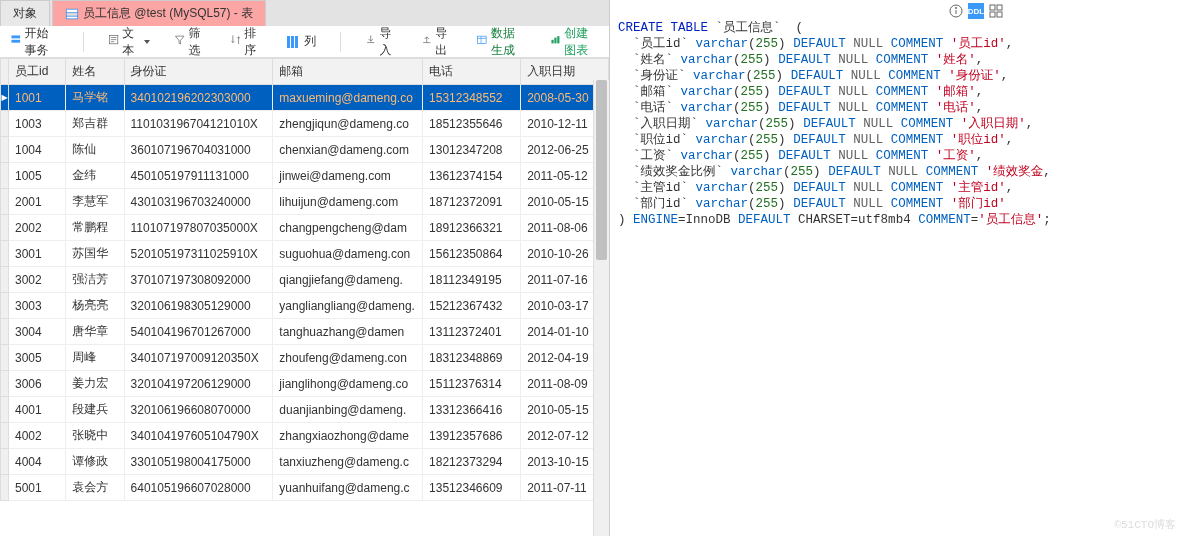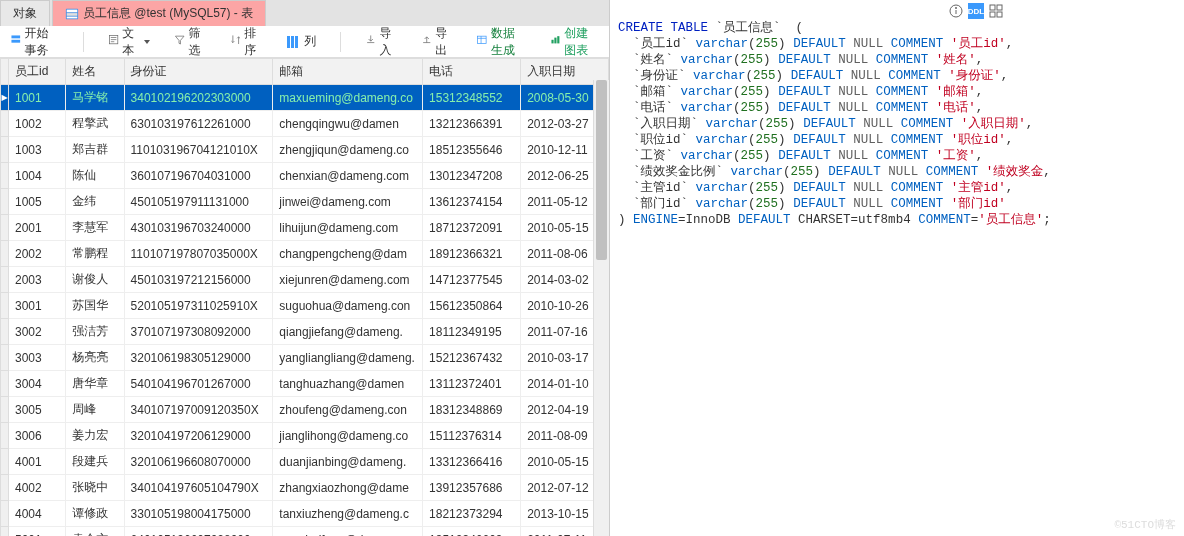--- a/index.html
+++ b/index.html
@@ -20,21 +20,21 @@
   .tool-btn { display: flex; align-items: center; gap: 3px; padding: 2px 4px; cursor: pointer; }
   .tool-btn .ico { width: 16px; height: 16px; }
   .tool-btn .lbl { color: #333; }
   .dropdown-arrow { border-left: 3px solid transparent; border-right: 3px solid transparent; border-top: 4px solid #555; margin-left: 2px; }
 
   
   .table-wrap { flex: 1; overflow: hidden; position: relative; }
   table { border-collapse: collapse; width: 100%; font-size: 12px; }
   thead th { background: #f2f2f2; border: 1px solid #ddd; padding: 4px 6px; text-align: left; font-weight: normal; color: #333; height: 21px; }
   tbody td { border: 1px solid #eee; padding: 4px 6px; height: 21px; white-space: nowrap; overflow: hidden; text-overflow: ellipsis; }
-  tbody tr.selected td { background: #0060c0; color: #86efac; }
+  tbody tr.selected td { background: #0060c0; color: #fdba74; }
   tbody tr.selected td:first-child { background: #0060c0; }
   .row-marker { width: 8px; min-width: 8px; max-width: 8px; background: #f0f0f0; border: 1px solid #ddd; padding:0; }
   tbody tr.selected .row-marker::before { content: "▶"; color: #fff; font-size: 8px; display:block; text-align:center; line-height:18px; }
   .col-w-id { width: 60px; }
   .col-w-name { width: 60px; }
   .col-w-idcard { width: 150px; }
   .col-w-email { width: 150px; }
   .col-w-phone { width: 100px; }
   .col-w-date { width: 90px; }
 
@@ -165,29 +165,20 @@
               <td class="row-marker"></td>
               <td>1001</td>
               <td>马学铭</td>
               <td>340102196202303000</td>
               <td>maxueming@dameng.co</td>
               <td>15312348552</td>
               <td>2008-05-30</td>
             </tr>
             <tr>
               <td class="row-marker"></td>
-              <td>1002</td>
-              <td>程擎武</td>
-              <td>630103197612261000</td>
-              <td>chengqingwu@damen</td>
-              <td>13212366391</td>
-              <td>2012-03-27</td>
-            </tr>
-            <tr>
-              <td class="row-marker"></td>
               <td>1003</td>
               <td>郑吉群</td>
               <td>110103196704121010X</td>
               <td>zhengjiqun@dameng.co</td>
               <td>18512355646</td>
               <td>2010-12-11</td>
             </tr>
             <tr>
               <td class="row-marker"></td>
               <td>1004</td>
@@ -216,29 +207,20 @@
               <td>2010-05-15</td>
             </tr>
             <tr>
               <td class="row-marker"></td>
               <td>2002</td>
               <td>常鹏程</td>
               <td>110107197807035000X</td>
               <td>changpengcheng@dam</td>
               <td>18912366321</td>
               <td>2011-08-06</td>
-            </tr>
-            <tr>
-              <td class="row-marker"></td>
-              <td>2003</td>
-              <td>谢俊人</td>
-              <td>450103197212156000</td>
-              <td>xiejunren@dameng.com</td>
-              <td>14712377545</td>
-              <td>2014-03-02</td>
             </tr>
             <tr>
               <td class="row-marker"></td>
               <td>3001</td>
               <td>苏国华</td>
               <td>520105197311025910X</td>
               <td>suguohua@dameng.con</td>
               <td>15612350864</td>
               <td>2010-10-26</td>
             </tr>

